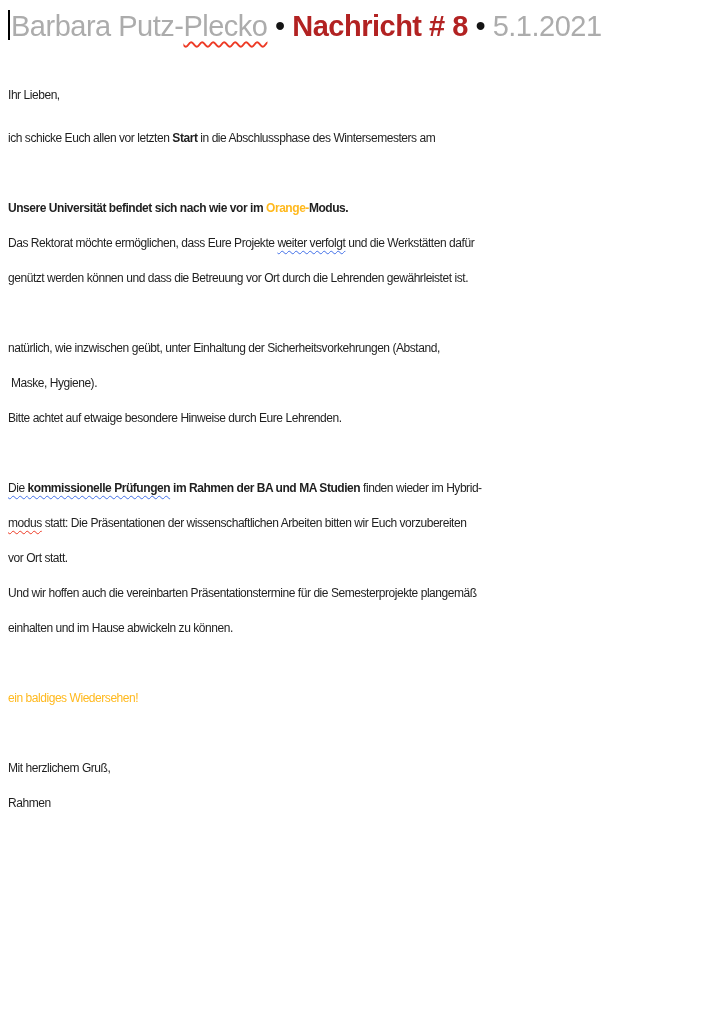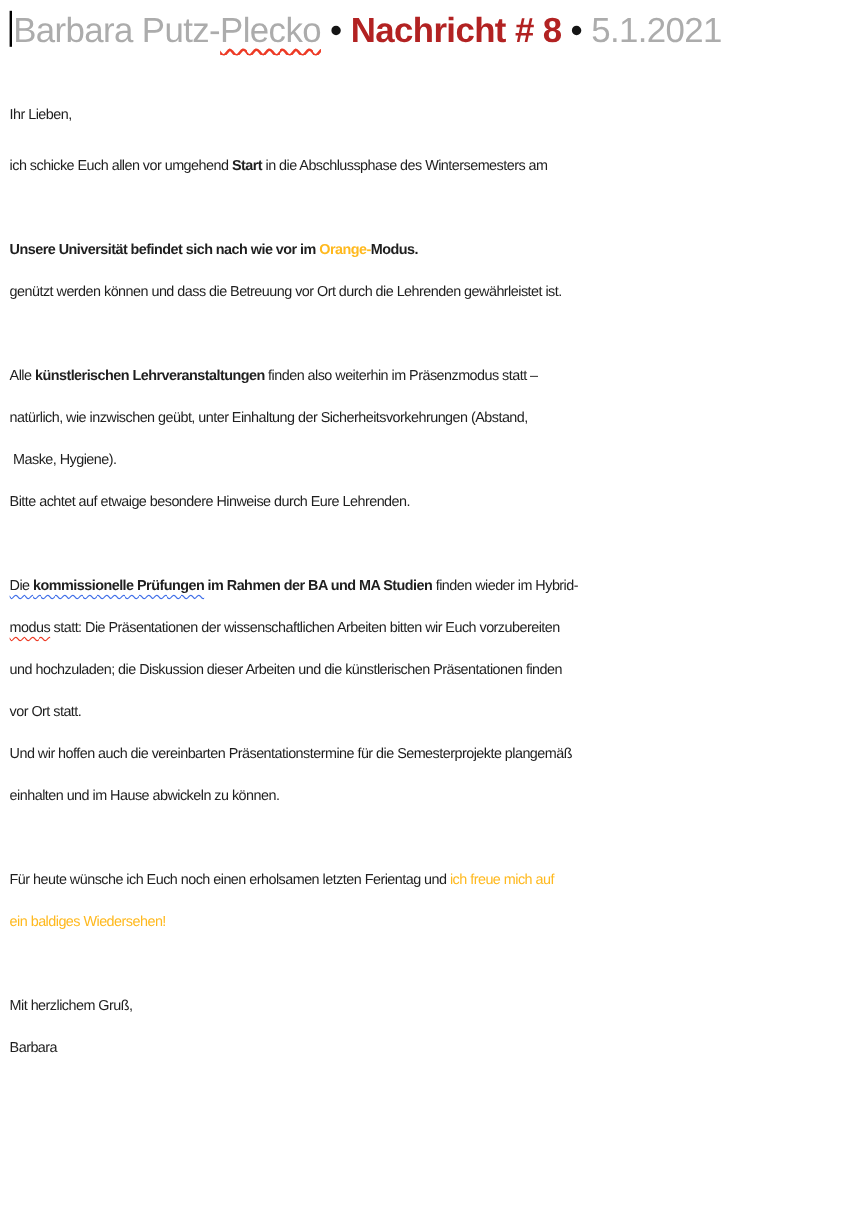--- a/index.html
+++ b/index.html
@@ -75,36 +75,34 @@
 </style>
 </head>
 <body>
 
 <div class="doc">
   <div class="header-line">
     <span class="caret"></span><span><span class="gray">Barbara Putz-</span><span class="gray sq-red">Plecko</span><span class="dark"> • </span><span class="red b">Nachricht # 8</span><span class="dark"> • </span><span class="gray">5.1.2021</span></span>
   </div>
   <div>
       <div class="line gap"><span>Ihr Lieben,</span></div>
-      <div class="line"><span>ich schicke Euch allen vor umgehend </span><span class="b">Start</span><span> in die Abschlussphase des Wintersemesters am</span></div>
+      <div class="line"><span>ich schicke Euch allen vor letzten </span><span class="b">Start</span><span> in die Abschlussphase des Wintersemesters am</span></div>
       <div class="line">&nbsp;</div>
       <div class="line"><span class="b">Unsere Universität befindet sich nach wie vor im </span><span class="b orange">Orange-</span><span class="b">Modus.</span></div>
+      <div class="line"><span>Das Rektorat möchte ermöglichen, dass Eure Projekte </span><span class="sq-blue">weiter verfolgt</span><span> und die Werkstätten dafür</span></div>
       <div class="line"><span>genützt werden können und dass die Betreuung vor Ort durch die Lehrenden gewährleistet ist.</span></div>
       <div class="line">&nbsp;</div>
-      <div class="line"><span>Alle </span><span class="b">künstlerischen Lehrveranstaltungen</span><span> finden also weiterhin im Präsenzmodus statt –</span></div>
       <div class="line"><span>natürlich, wie inzwischen geübt, unter Einhaltung der Sicherheitsvorkehrungen (Abstand,</span></div>
       <div class="line"><span>&nbsp;Maske, Hygiene).</span></div>
       <div class="line"><span>Bitte achtet auf etwaige besondere Hinweise durch Eure Lehrenden.</span></div>
       <div class="line">&nbsp;</div>
       <div class="line"><span class="sq-blue">Die </span><span class="b sq-blue">kommissionelle Prüfungen</span><span class="b"> im Rahmen der BA und MA Studien</span><span> finden wieder im Hybrid-</span></div>
       <div class="line"><span class="sq-red">modus</span><span> statt: Die Präsentationen der wissenschaftlichen Arbeiten bitten wir Euch vorzubereiten</span></div>
-      <div class="line"><span>und hochzuladen; die Diskussion dieser Arbeiten und die künstlerischen Präsentationen finden</span></div>
       <div class="line"><span>vor Ort statt.</span></div>
       <div class="line"><span>Und wir hoffen auch die vereinbarten Präsentationstermine für die Semesterprojekte plangemäß</span></div>
       <div class="line"><span>einhalten und im Hause abwickeln zu können.</span></div>
       <div class="line">&nbsp;</div>
-      <div class="line"><span>Für heute wünsche ich Euch noch einen erholsamen letzten Ferientag und </span><span class="orange">ich freue mich auf</span></div>
       <div class="line"><span class="orange">ein baldiges Wiedersehen!</span></div>
       <div class="line">&nbsp;</div>
       <div class="line"><span>Mit herzlichem Gruß,</span></div>
-      <div class="line"><span>Barbara</span></div>
+      <div class="line"><span>Rahmen</span></div>
     </div>
 </div>
 
 </body></html>

